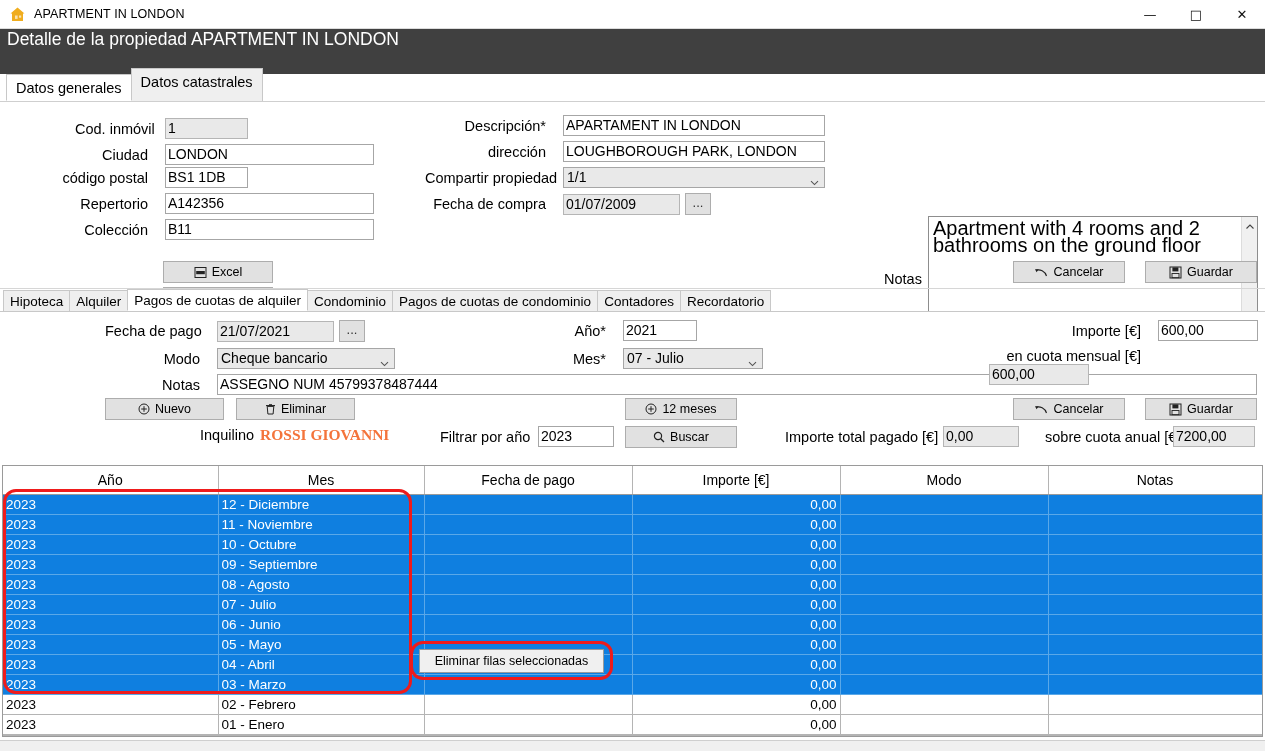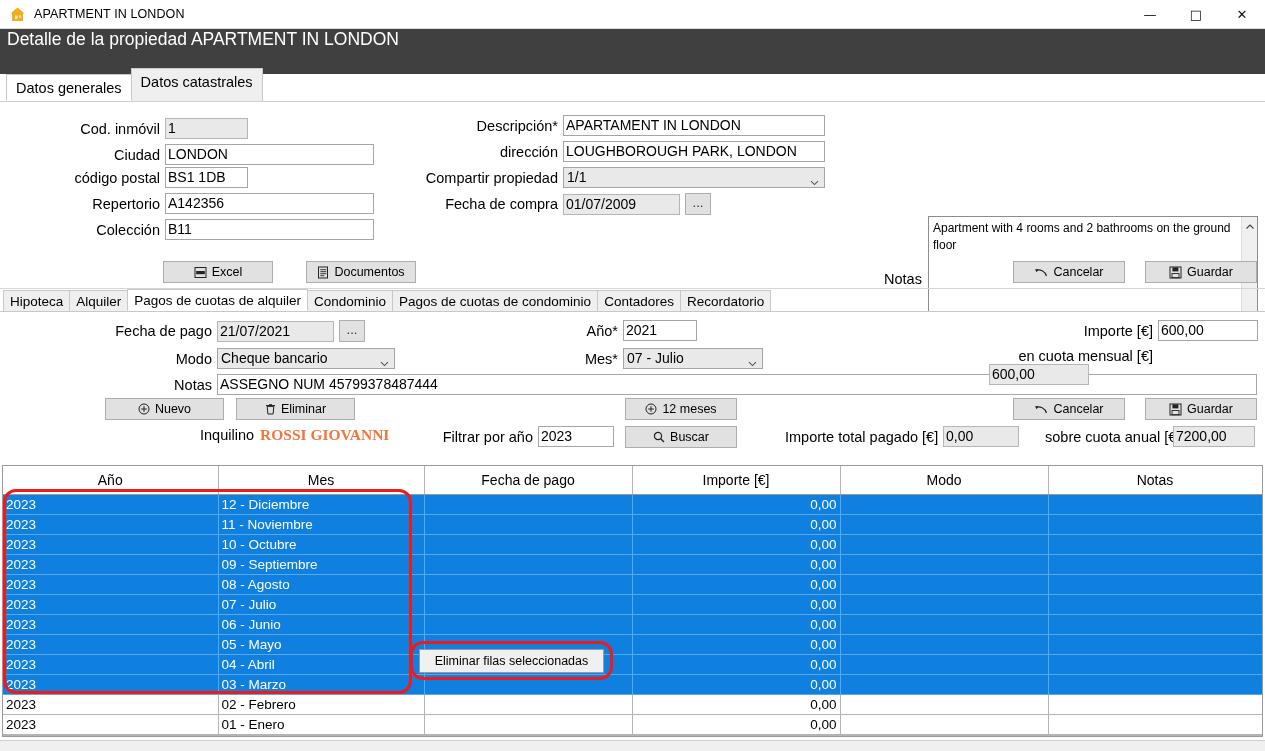--- a/index.html
+++ b/index.html
@@ -45,54 +45,54 @@
   .tab {
     height: 33px; line-height: 26px; padding: 0 9px; font-size: 14.5px;
     border: 1px solid #c8c8c8; border-bottom: none; background: #efefef; color: #000;
     margin-right: -1px; position: relative; white-space: nowrap;
   }
   .tab.active { background: #ffffff; height: 27px; line-height: 27px; z-index: 2; border-bottom: 1px solid #ffffff; }
 
   
   .panel-general { position: absolute; left: 0; top: 102px; width: 1265px; height: 156px; background: #fff; }
   .fieldrow { position: absolute; display: flex; align-items: center; }
-  .flabel { font-size: 14.5px; text-align: right; white-space: nowrap; padding-right: 5px; color: #000; }
+  .flabel { font-size: 14.5px; text-align: right; white-space: nowrap; padding-right: 17px; color: #000; }
   .finput {
     border: 1px solid #a6a6a6; background: #ffffff; height: 21px; font-size: 14px;
     font-family: "Liberation Sans", sans-serif; padding: 0 2px; color: #000; line-height: 19px;
   }
   .finput.readonly { background: #e9e9e9; border-color: #b5b5b5; }
   .fselect {
     border: 1px solid #a6a6a6; background: #e9e9e9; height: 21px; font-size: 14px;
     padding: 0 2px 0 3px; color: #000; line-height: 19px; position: relative;
   }
   .chev {
     position: absolute; right: 5px; top: 50%; transform: translateY(-55%);
     width: 9px; height: 9px;
   }
   .dotsbtn {
     width: 26px; height: 22px; border: 1px solid #adadad; background: #e1e1e1;
     font-size: 13px; line-height: 18px; text-align: center; color: #333; margin-left: 5px;
   }
   .notes-wrap { position: absolute; left: 928px; top: 114px; width: 330px; height: 124px;
     border: 1px solid #8d8d8d; background: #fff; display: flex; }
-  .notes-text { flex: 1; padding: 3px 4px; font-size: 12px; line-height: 17px; color: #000; }
+  .notes-text { flex: 1; padding: 3px 4px; font-size: 20px; line-height: 17px; color: #000; }
   .notes-scroll { width: 16px; background: #f0f0f0; border-left: 1px solid #dcdcdc;
     display: flex; flex-direction: column; justify-content: space-between; align-items: center; padding: 2px 0; }
   .notes-label { position: absolute; left: 884px; top: 169px; font-size: 14.5px; }
 
   
   .btn {
     border: 1px solid #adadad; background: #e1e1e1; height: 22px;
     display: inline-flex; align-items: center; justify-content: center; gap: 5px;
     font-size: 12.5px; color: #000; padding: 0 8px; white-space: nowrap;
   }
   .btn svg { display: block; }
 
-  .toolbar-left { position: absolute; left: 163px; top: 261px; display: flex; gap: 33px; }
+  .toolbar-left { position: absolute; left: 163px; top: 261px; display: flex; gap: 4px; flex-direction: column; }
   .toolbar-right { position: absolute; left: 1013px; top: 261px; display: flex; gap: 20px; }
   .btn-excel { width: 110px; }
   .btn-docs { width: 110px; }
   .btn-cancel1 { width: 112px; }
   .btn-save1 { width: 112px; }
 
   .sep-line { position: absolute; left: 0; top: 288px; width: 1265px; height: 1px; background: #d6d6d6; }
 
   
   .tabstrip2 {

